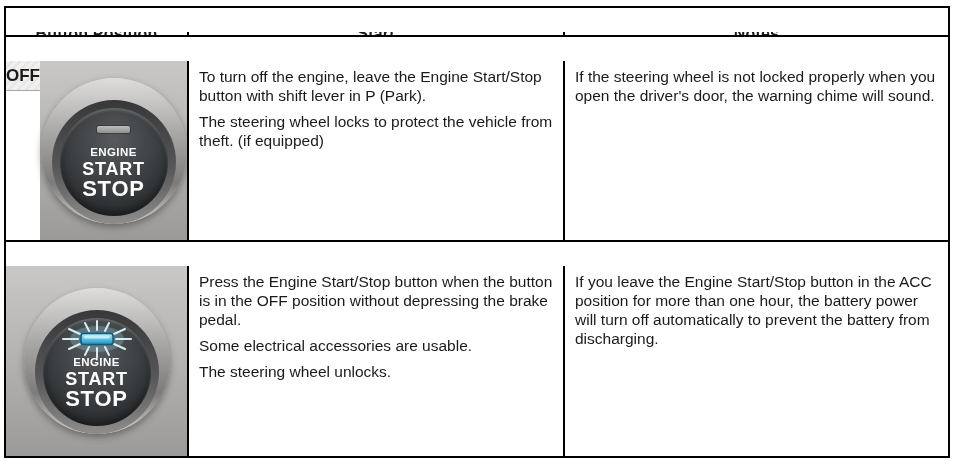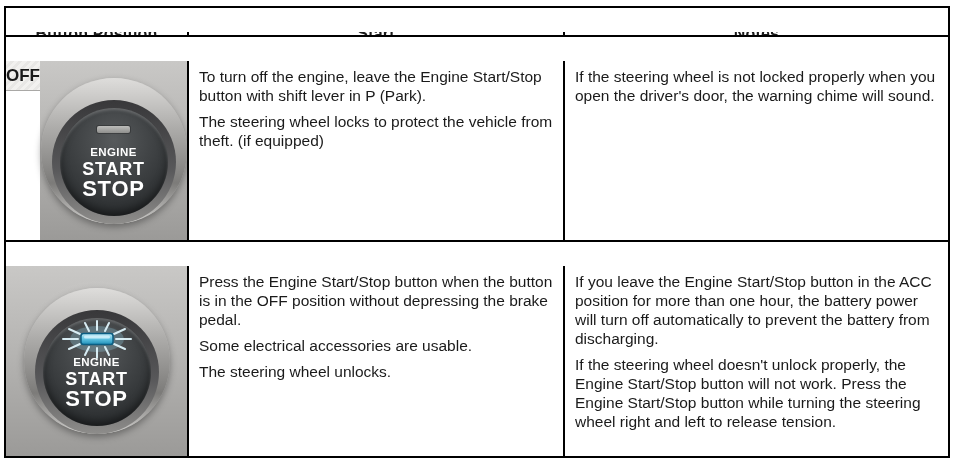--- a/index.html
+++ b/index.html
@@ -155,16 +155,15 @@
       </div>
     </div>
   </div>
   <div class="cell txt-cell last-row">
     <p>Press the Engine Start/Stop button when the button is in the OFF position without depressing the brake pedal.</p>
     <p>Some electrical accessories are usable.</p>
     <p>The steering wheel unlocks.</p>
   </div>
   <div class="cell txt-cell last-col last-row">
     <p>If you leave the Engine Start/Stop button in the ACC position for more than one hour, the battery power will turn off automatically to prevent the battery from discharging.</p>
-    <p>If the steering wheel doesn't unlock properly, the Engine Start/Stop button will not work. Press the Engine Start/Stop button while turning the steering wheel right and left to release tension.</p>
   </div>
 
 </div>
 
 </body></html>

